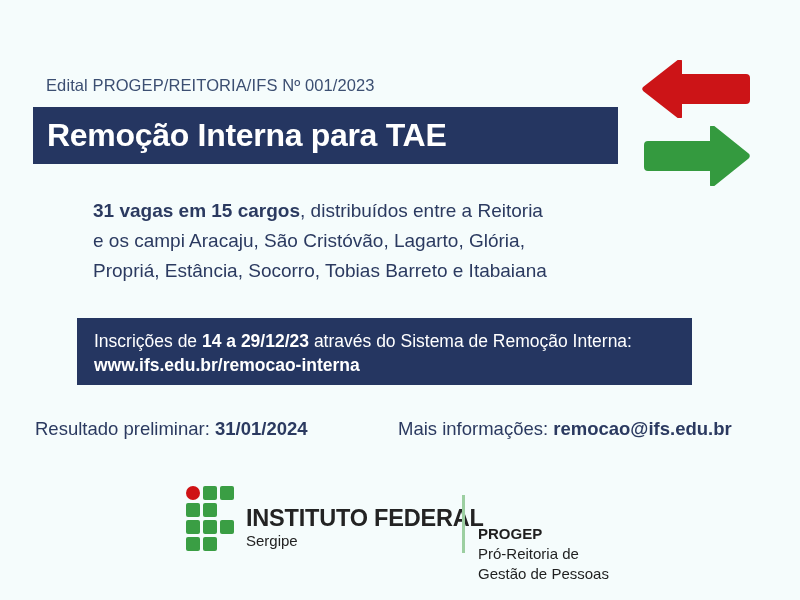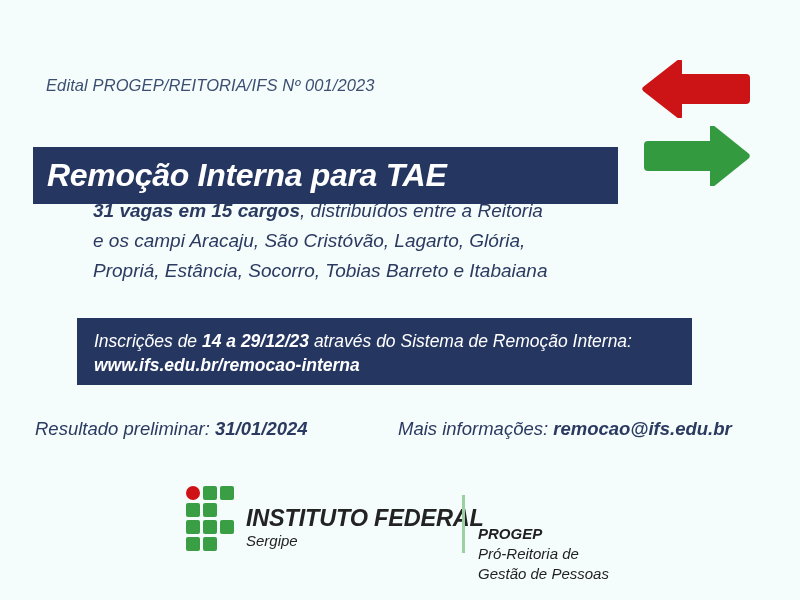--- a/index.html
+++ b/index.html
@@ -14,21 +14,20 @@
     font-family: "Liberation Sans", sans-serif;
     overflow: hidden;
     position: relative;
     color: #2b3a60;
   }
   .poster {
     position: absolute;
     inset: 0;
     width: 800px;
     height: 600px;
-    font-style: italic;
   }
 
   
   .arrows {
     position: absolute;
     left: 642px;
     top: 58px;
     width: 158px;
     height: 132px;
   }
@@ -62,21 +61,20 @@
   
   .title-bar {
     position: absolute;
     left: 33px;
     top: 107px;
     width: 585px;
     height: 57px;
     background: #253661;
     display: flex;
     align-items: center;
-    margin-top: 40px;
   }
   .title-bar .title-text {
     color: #ffffff;
     font-size: 32px;
     font-weight: bold;
     letter-spacing: -0.3px;
     padding-left: 14px;
     white-space: nowrap;
   }
 

